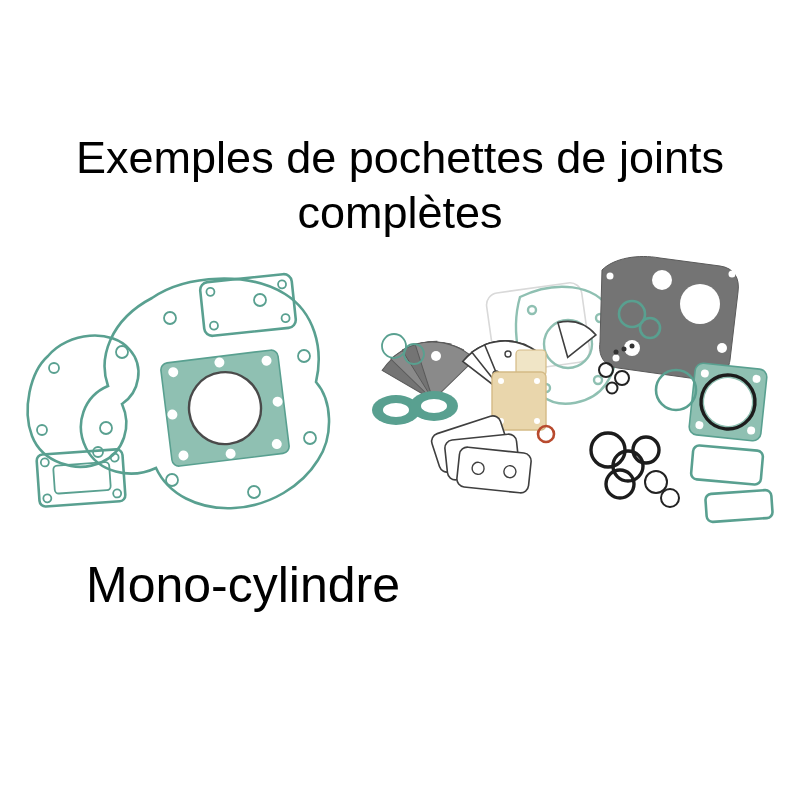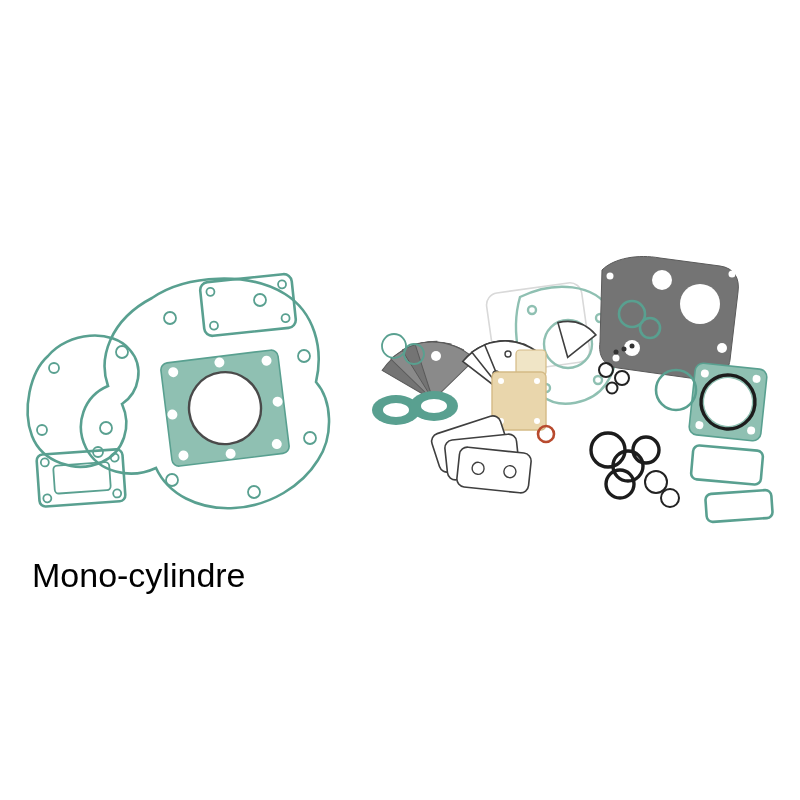--- a/index.html
+++ b/index.html
@@ -12,21 +12,21 @@
   }
   .title{
     position:absolute;top:130px;left:0;width:100%;
     text-align:center;font-size:45px;line-height:55px;font-weight:400;
   }
   .title span{display:block;}
   .figures{position:absolute;top:252px;left:0;width:800px;height:305px;}
   .fig-left{position:absolute;left:2px;top:8px;}
   .fig-right{position:absolute;left:370px;top:0px;}
   .labels{position:absolute;top:556px;left:0;width:100%;display:flex;}
-  .label{width:50%;text-align:left;font-size:34px;font-weight:400;margin-left:32px;}
+  .label{width:50%;text-align:right;font-size:50px;font-weight:400;}
 
   
   .ts   {fill:none;stroke:var(--gasket-teal);stroke-width:2.6px;}
   .ts2  {fill:none;stroke:var(--gasket-teal);stroke-width:1.8px;}
   .tlight{fill:none;stroke:var(--gasket-teal-light);stroke-width:2.4px;}
   .tfill{fill:var(--gasket-teal-light);stroke:var(--gasket-teal);stroke-width:1.6px;}
   .tsolid{fill:var(--gasket-teal);stroke:none;}
   .holew{fill:#fff;}
   .dark {fill:var(--gasket-gray-dark);stroke:#5a5a5a;stroke-width:1px;}
   .dark2{fill:var(--gasket-gray-mid);stroke:#5a5a5a;stroke-width:1px;}
@@ -37,20 +37,24 @@
   .oring{fill:none;stroke:var(--oring-black);stroke-width:3.4px;}
   .oring-thin{fill:none;stroke:#222;stroke-width:2px;}
   .oring-orange{fill:none;stroke:var(--oring-orange);stroke-width:2.6px;}
   .ghost{fill:none;stroke:#d9d9d9;stroke-width:1.6px;}
 </style>
 </head>
 <body>
 
 <div class="page">
 
+  <h1 class="title" style="margin:0;">
+    <span>Exemples de pochettes de joints</span>
+    <span>complètes</span>
+  </h1>
 
   <div class="figures">
 
     <svg class="fig-left" width="364" height="292" viewBox="0 0 364 292">
 
       <g transform="rotate(-6 246 45)">
         <rect class="ts" x="200" y="18" width="92" height="54" rx="8"></rect>
         <circle class="ts2" cx="210" cy="28" r="4"></circle>
         <circle class="ts2" cx="282" cy="28" r="4"></circle>
         <circle class="ts2" cx="210" cy="62" r="4"></circle>

